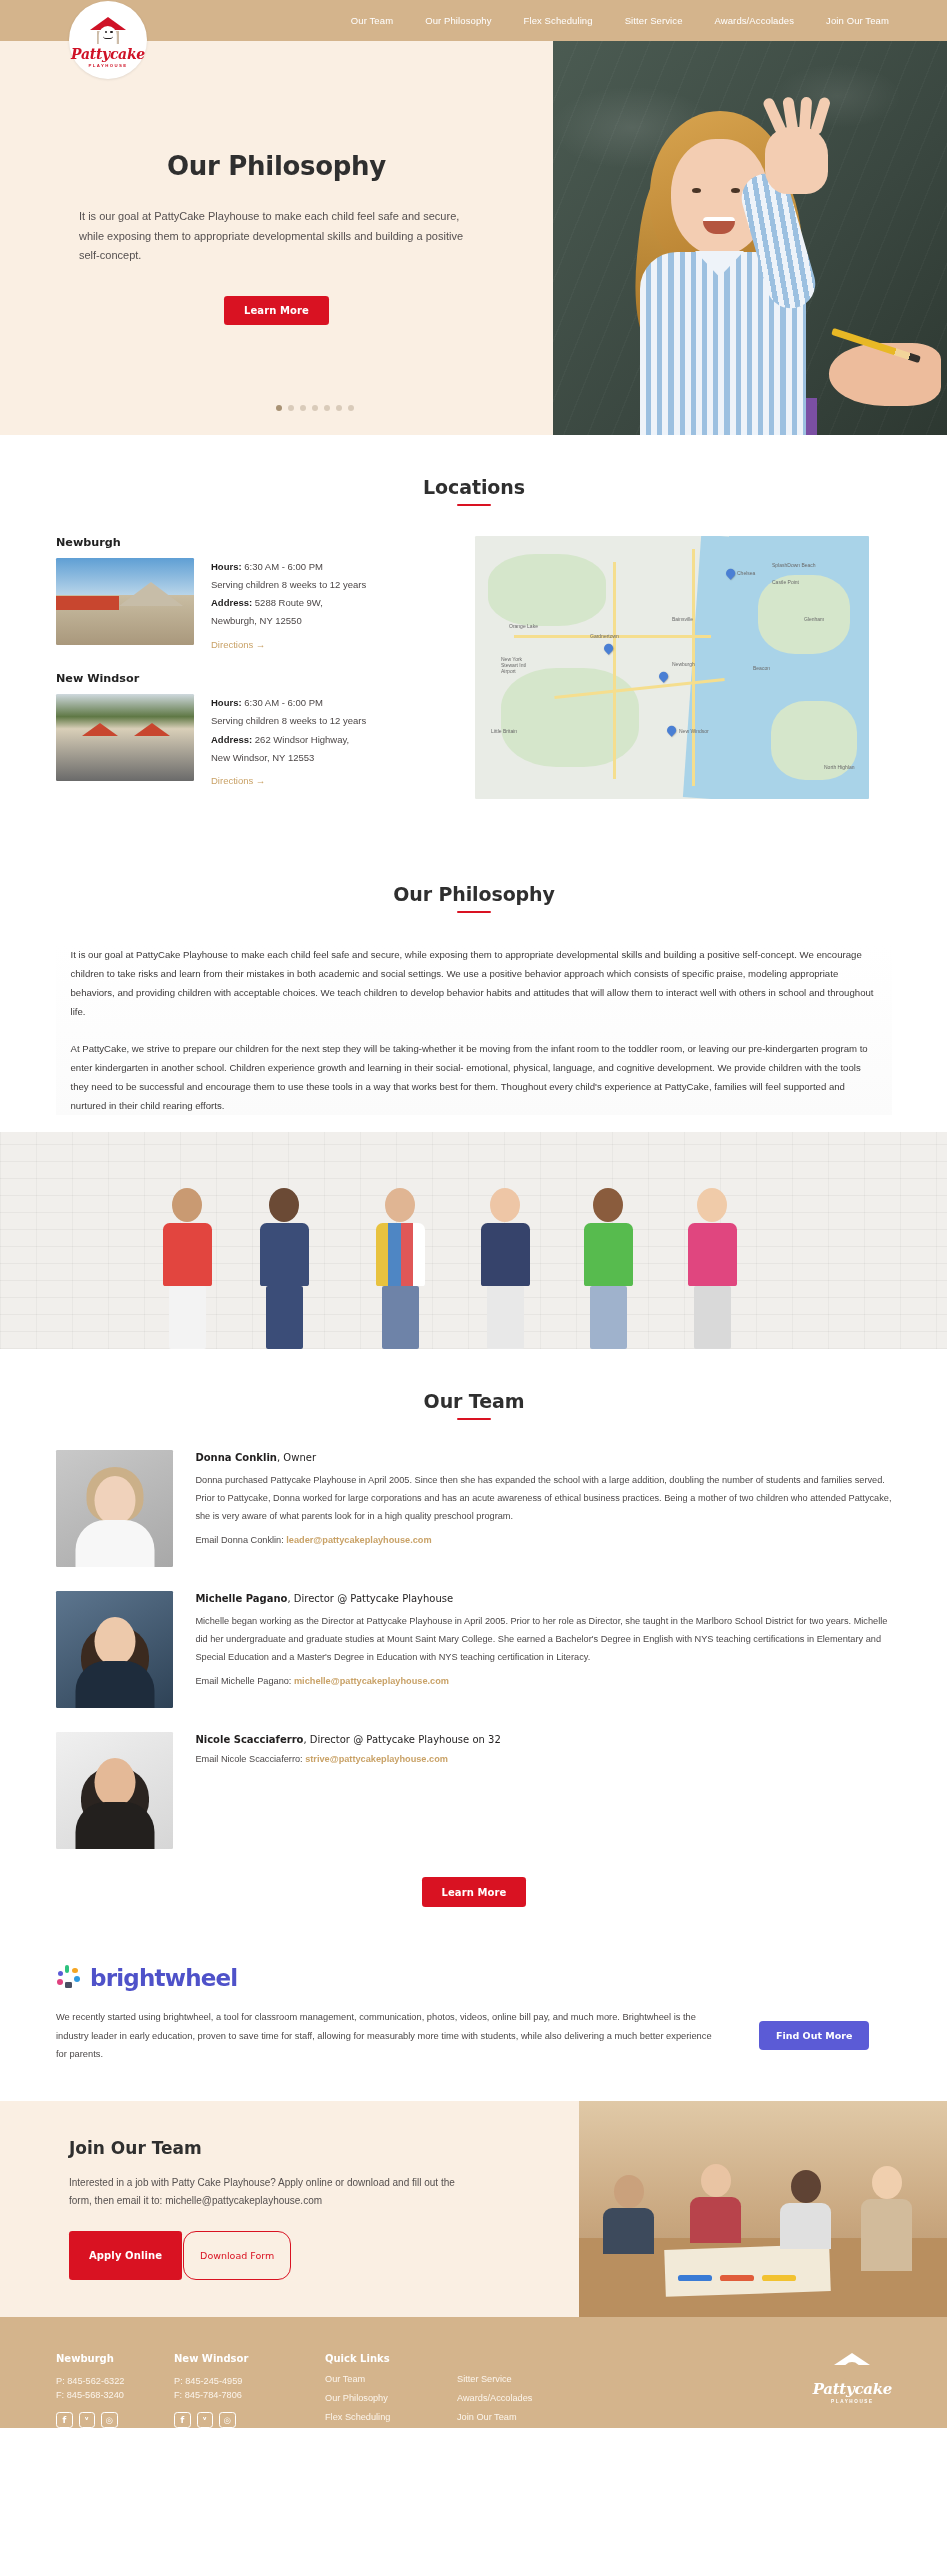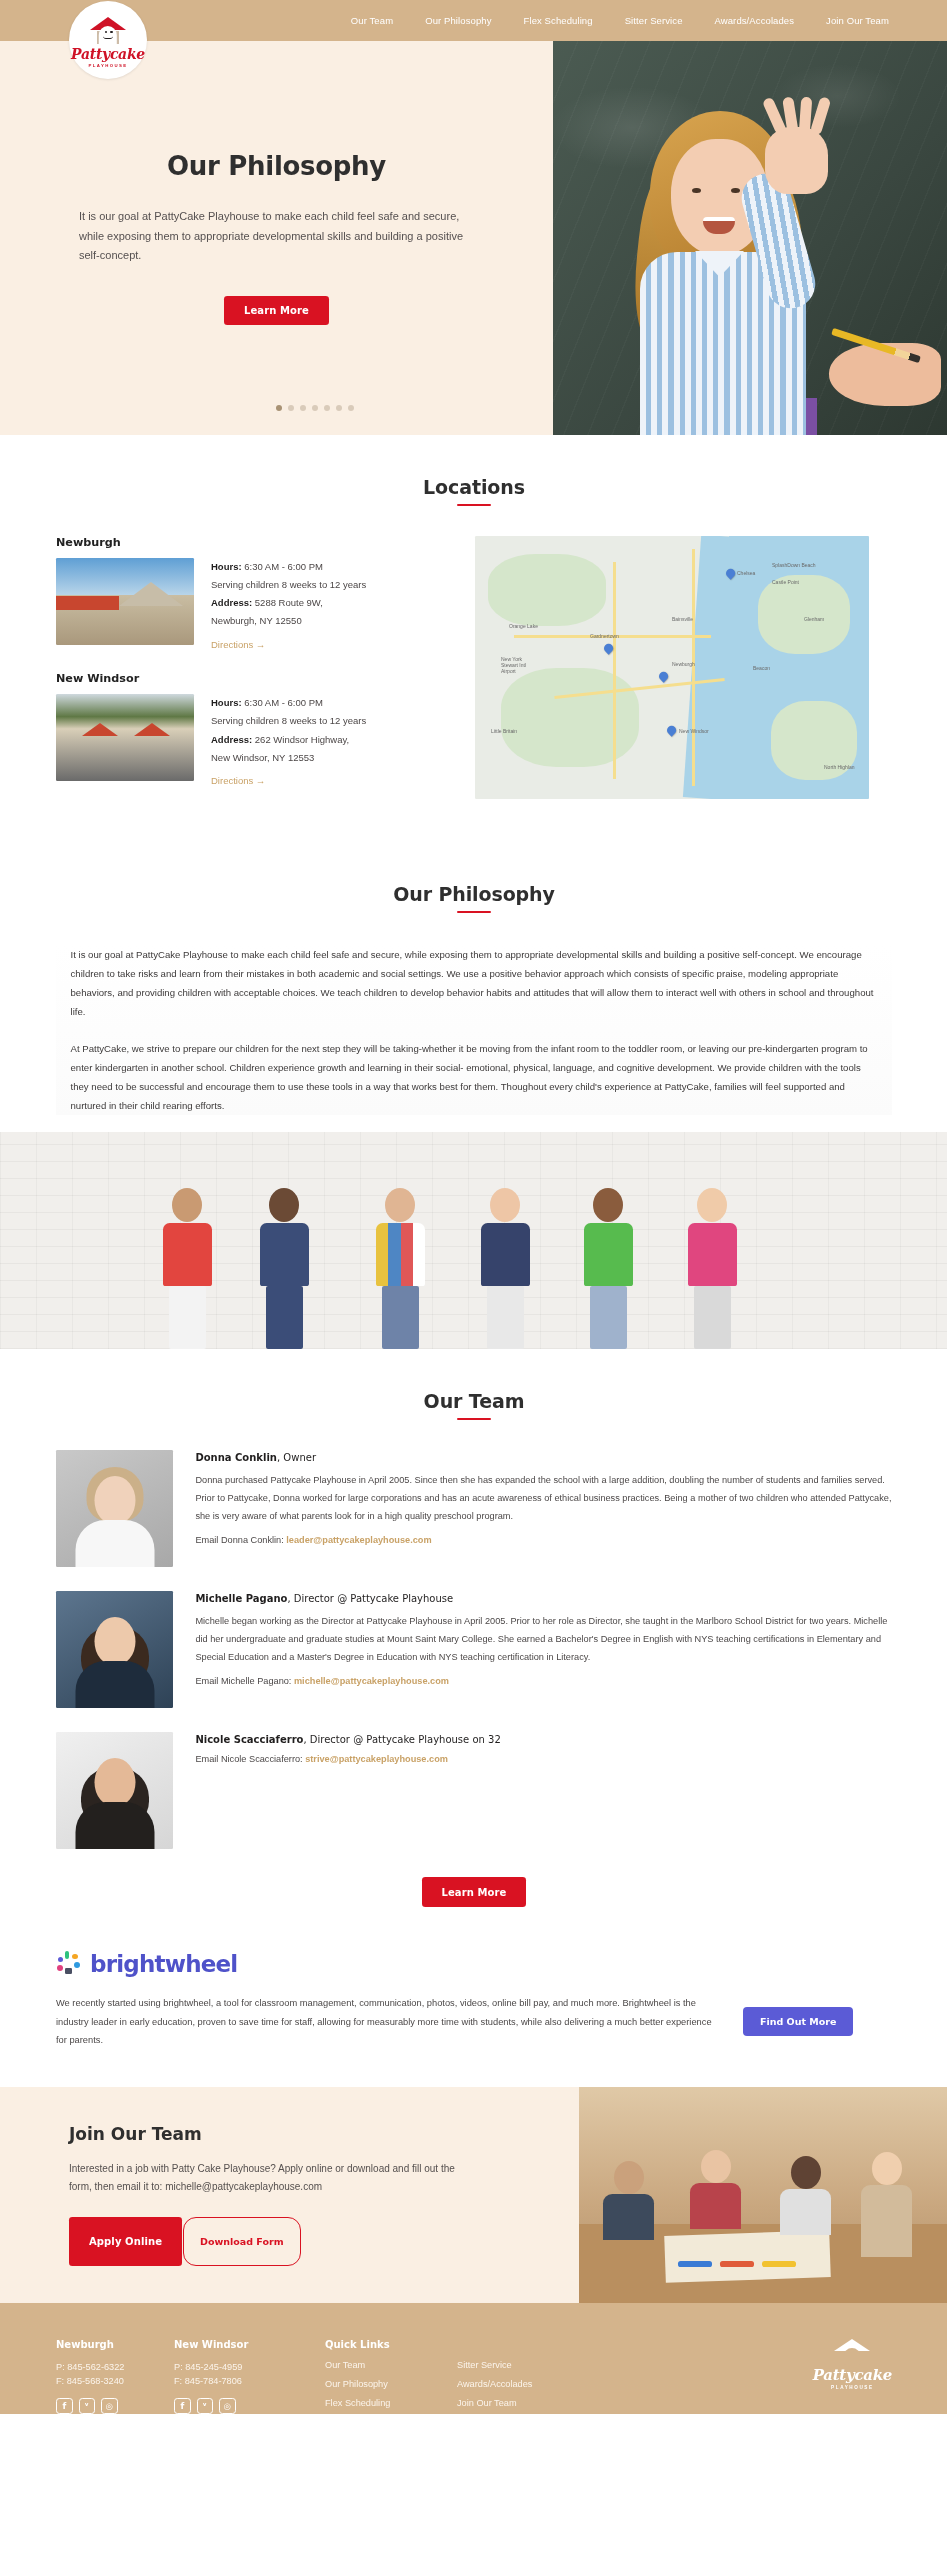--- a/index.html
+++ b/index.html
@@ -369,26 +369,26 @@
     font-size: 10px; color: #201e1e; margin-bottom: 9.2px;
     font-family: "DejaVu Sans", sans-serif;
   }
   .team-name b { font-weight: 700; }
   .team-bio { font-size: 9.2px; line-height: 1.95; color: #4c4848; margin-bottom: 9.2px; }
   .team-email { font-size: 9.2px; color: #4c4848; }
   .team-email a { color: #c9a267; text-decoration: none; cursor:pointer; font-weight:600;}
   .team-cta { text-align: center; padding: 4px 0 38px; }
 
   
-  .bw { background: #fff; padding: 6.6px 0 38px; }
+  .bw { background: #fff; padding: 6.6px 0 38px; margin-top: 14px; }
   .bw-inner { width: 836px; margin: 0 auto; }
   .bw-logo { display: flex; align-items: center; gap: 8px; margin-bottom: 17px; }
   .bw-mark { position: relative; width: 26px; height: 26px; }
   .bw-d { position:absolute; border-radius:50%; }
-  .bw-row { display: flex; align-items: center; gap: 22px; }
+  .bw-row { display: flex; align-items: center; gap: 38px; }
   .bw-text { flex: 1; font-size: 9.3px; line-height: 1.95; color: #4c4848; max-width: 665px;}
   .btn-purple {
     background: #5b5bd6; color: #fff; font-size: 9.5px; font-weight: 700;
     padding: 8.6px 17px; border-radius: 4px; white-space: nowrap;
   }
   .bw-word {
     font-family: "DejaVu Sans", sans-serif; font-weight: 700;
     font-size: 23px; color: #4f52c9; letter-spacing: -0.8px;
   }
 
@@ -399,21 +399,21 @@
   }
   .join-left { flex: 1; padding: 37px 0 37px 69px; }
   .join-title {
     font-family: "DejaVu Sans", sans-serif; font-weight: 700;
     font-size: 17px; color: #2f2f2f; margin-bottom: 16px;
   }
   .join-text { font-size: 10px; line-height: 1.85; color: #55504f; max-width: 388px; margin-bottom: 20px;}
   .join-btns { display: flex; gap: 1px; }
   .btn-outline {
     background: transparent; color: #d91222; border: 1.3px solid #d91222;
-    font-size: 9.5px; font-weight: 700; padding: 18px 16px; border-radius: 13px;
+    font-size: 9.5px; font-weight: 400; padding: 18px 16px; border-radius: 13px;
   }
   .join-img {
     width: 369px; background: linear-gradient(180deg,#e0c9a7 0%, #c9a77f 55%, #b08f69 100%);
     position: relative; overflow: hidden;
   }
   .ji-table{ position:absolute; left:0; bottom:0; width:369px; height:79px; background:#b98f5f;}
   .ji-paper{ position:absolute; bottom:22.4px; left:86px; width:165px; height:47px; background:#f2ead8; transform: rotate(-2deg);}
   .ji-crayon{ position:absolute; bottom:36px; width:34px;height:6px; border-radius:2.6px;}
   .ji-kid{ position:absolute; width:63px; }
   .ji-kid .h{width:30px;height:33px;border-radius:50%;margin:0 auto;}

